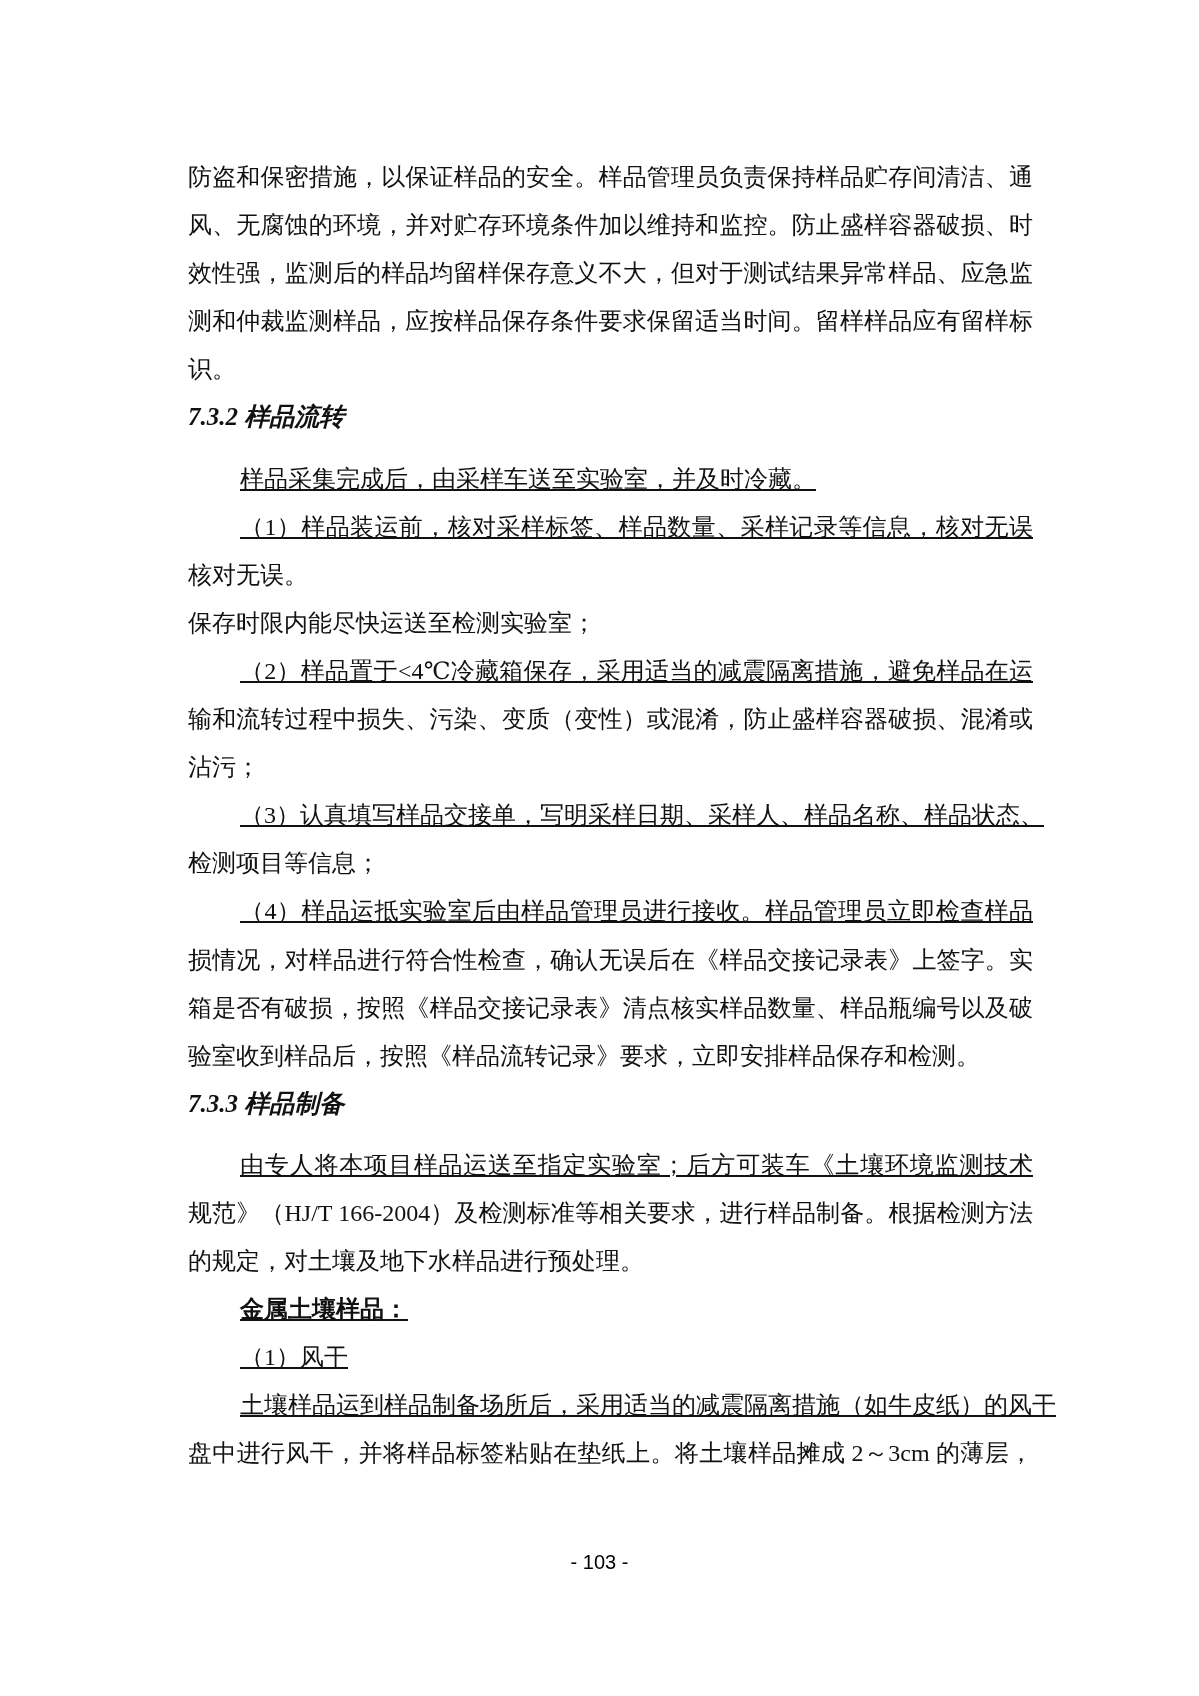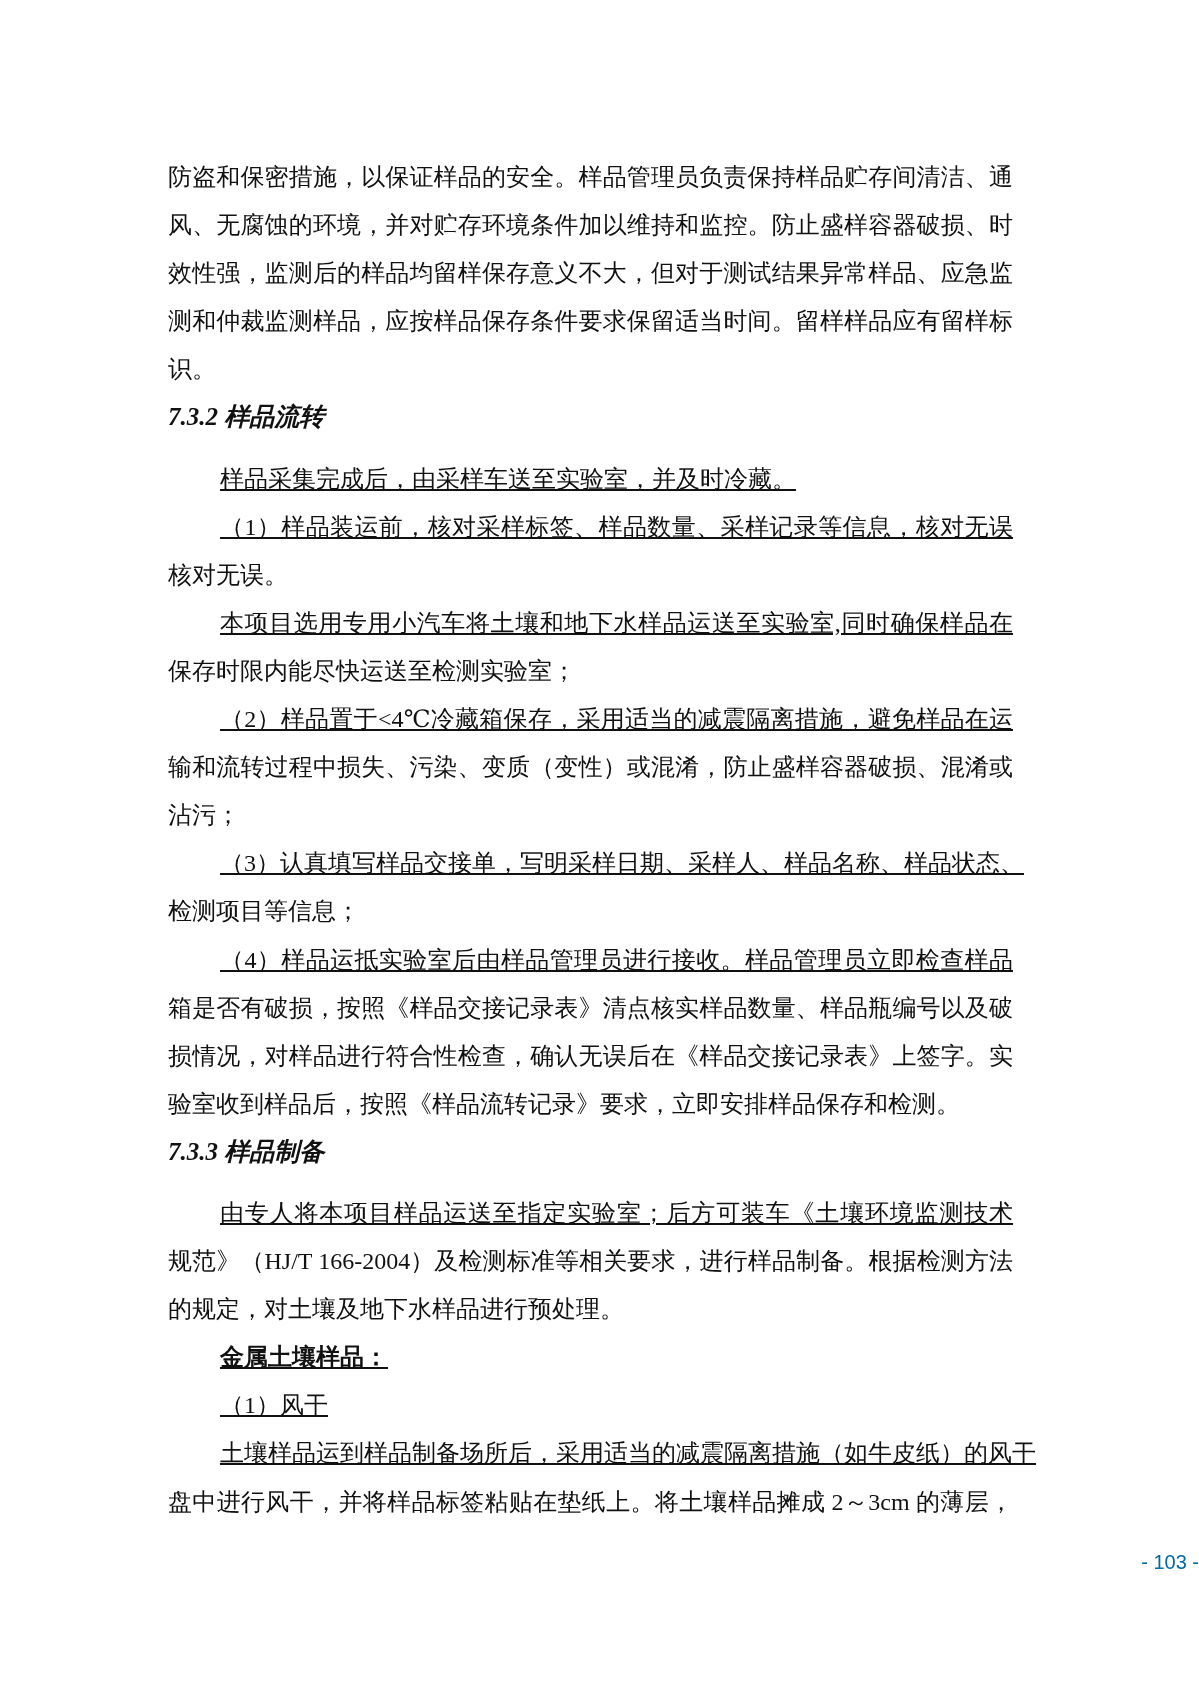--- a/index.html
+++ b/index.html
@@ -11,21 +11,21 @@
     position: relative;
     width: 1199px;
     height: 1696px;
     background: #ffffff;
     overflow: hidden;
     font-family: "Liberation Serif", "DejaVu Serif", serif;
     color: #111111;
   }
   .content {
     position: absolute;
-    left: 168px;
+    left: 188px;
     top: 153px;
     width: 845px;
   }
   .l {
     height: 48.1px;
     line-height: 48.1px;
     font-size: 24px;
     white-space: nowrap;
     text-align: left;
   }
@@ -48,50 +48,49 @@
     font-style: italic;
   }
   .b {
     font-weight: bold;
   }
   .footer {
     position: absolute;
     top: 1551px;
     left: 0;
     width: 100%;
-    text-align: right;
+    text-align: center;
     font-size: 20px;
     font-family: "Liberation Sans", "DejaVu Sans", sans-serif;
-    color: #0369a1;
+    color: #000000;
   }
 </style>
 </head>
 <body>
 
 <div class="page">
   <div class="content">
     <div class="l j">防盗和保密措施，以保证样品的安全。样品管理员负责保持样品贮存间清洁、通</div>
     <div class="l j">风、无腐蚀的环境，并对贮存环境条件加以维持和监控。防止盛样容器破损、时</div>
     <div class="l j">效性强，监测后的样品均留样保存意义不大，但对于测试结果异常样品、应急监</div>
     <div class="l j">测和仲裁监测样品，应按样品保存条件要求保留适当时间。留样样品应有留样标</div>
     <div class="l">识。</div>
     <div class="l h">7.3.2 样品流转</div>
     <div class="l in">样品采集完成后，由采样车送至实验室，并及时冷藏。</div>
     <div class="l in j">（1）样品装运前，核对采样标签、样品数量、采样记录等信息，核对无误</div>
     <div class="l">核对无误。</div>
-    <div class="l in j">本项目选用专用小汽车将土壤和地下水样品运送至实验室,同时确保样品在</div>
     <div class="l">保存时限内能尽快运送至检测实验室；</div>
     <div class="l in j">（2）样品置于&lt;4℃冷藏箱保存，采用适当的减震隔离措施，避免样品在运</div>
     <div class="l j">输和流转过程中损失、污染、变质（变性）或混淆，防止盛样容器破损、混淆或</div>
     <div class="l">沾污；</div>
     <div class="l in j">（3）认真填写样品交接单，写明采样日期、采样人、样品名称、样品状态、</div>
     <div class="l">检测项目等信息；</div>
     <div class="l in j">（4）样品运抵实验室后由样品管理员进行接收。样品管理员立即检查样品</div>
+    <div class="l j">损情况，对样品进行符合性检查，确认无误后在《样品交接记录表》上签字。实</div>
     <div class="l j">箱是否有破损，按照《样品交接记录表》清点核实样品数量、样品瓶编号以及破</div>
-    <div class="l j">损情况，对样品进行符合性检查，确认无误后在《样品交接记录表》上签字。实</div>
     <div class="l">验室收到样品后，按照《样品流转记录》要求，立即安排样品保存和检测。</div>
     <div class="l h">7.3.3 样品制备</div>
     <div class="l in j">由专人将本项目样品运送至指定实验室；后方可装车《土壤环境监测技术</div>
     <div class="l j">规范》（HJ/T 166-2004）及检测标准等相关要求，进行样品制备。根据检测方法</div>
     <div class="l">的规定，对土壤及地下水样品进行预处理。</div>
     <div class="l in b">金属土壤样品：</div>
     <div class="l in">（1）风干</div>
     <div class="l in j">土壤样品运到样品制备场所后，采用适当的减震隔离措施（如牛皮纸）的风干</div>
     <div class="l j">盘中进行风干，并将样品标签粘贴在垫纸上。将土壤样品摊成 2～3cm 的薄层，</div>
   </div>

